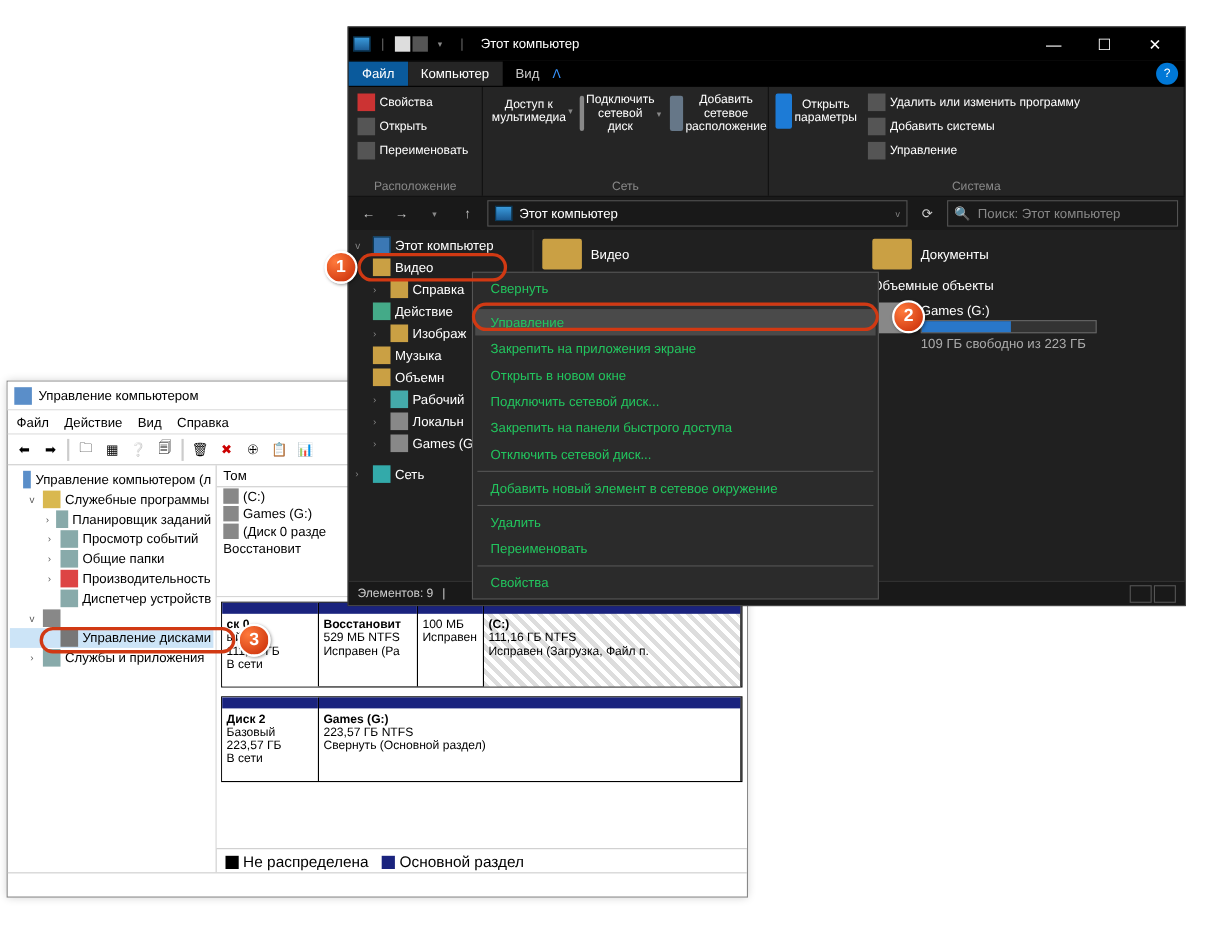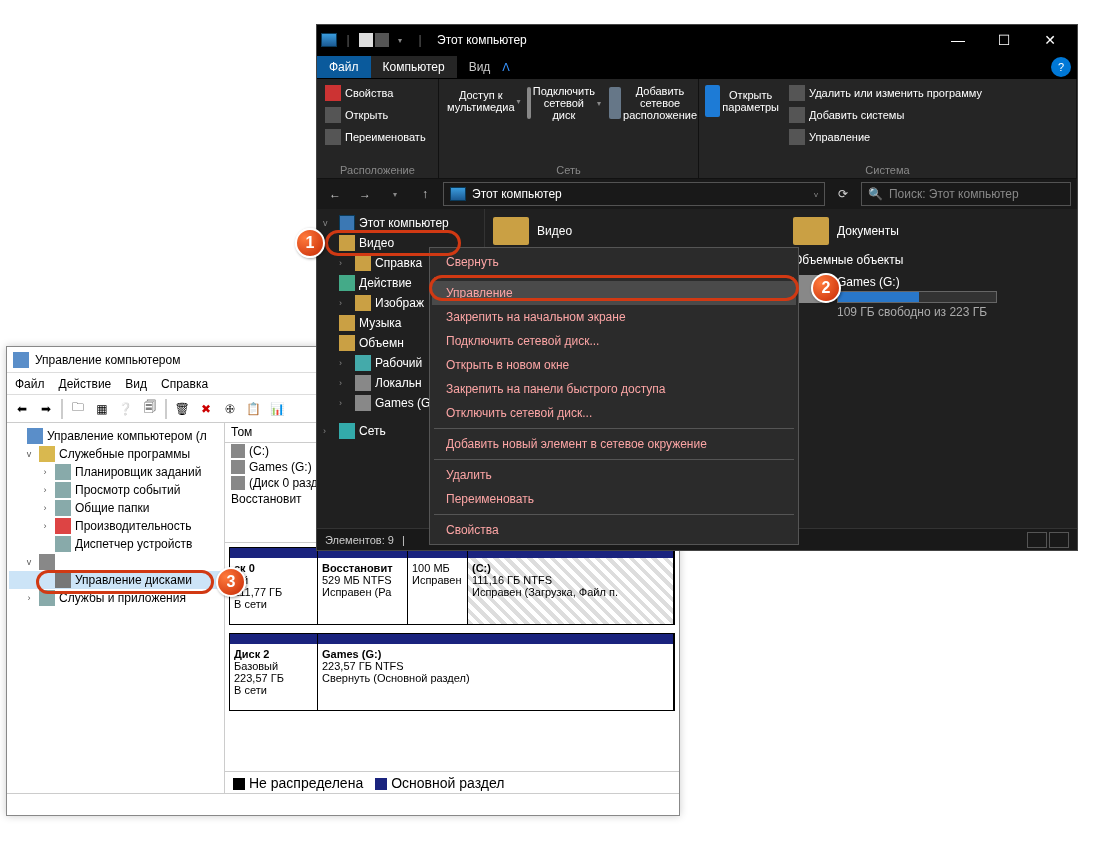--- a/index.html
+++ b/index.html
@@ -51,21 +51,21 @@
 .drive-info { display: flex; flex-direction: column; gap: 2px; }
 .bar { width: 160px; height: 12px; border: 1px solid #666; background: #333; }
 .bar-fill { height: 100%; background: #2977c9; }
 
 .statusbar { height: 22px; background: #191919; border-top: 1px solid #333; display: flex; align-items: center; padding: 0 8px; font-size: 11px; color: #ccc; gap: 8px; }
 .statusbar .vbtns { margin-left: auto; display: flex; gap: 2px; }
 .vbtn { width: 20px; height: 16px; border: 1px solid #555; }
 
 
 .ctxmenu { position: absolute; left: 429px; top: 247px; width: 370px; background: #2b2b2b; border: 1px solid #555; padding: 2px; z-index: 50; }
-.ctx-item { padding: 5px 14px; font-size: 12px; color: #fca5a5; }
+.ctx-item { padding: 5px 14px; font-size: 12px; color: #22c55e; }
 .ctx-item.hover { background: #4a4a4a; }
 .ctx-sep { height: 1px; background: #555; margin: 3px 2px; }
 
 
 .oval { position: absolute; border: 3px solid #d13913; border-radius: 18px; z-index: 60; pointer-events: none; }
 .oval.o1 { left: 325px; top: 230px; width: 136px; height: 26px; }
 .oval.o2 { left: 429px; top: 275px; width: 370px; height: 26px; }
 .oval.o3 { left: 36px; top: 570px; width: 178px; height: 24px; }
 
 .badge { position: absolute; width: 30px; height: 30px; border-radius: 50%; background: radial-gradient(circle at 30% 30%, #ff7a3c, #c62905); border: 2px solid #fff; color: #fff; font-weight: bold; font-size: 16px; display: flex; align-items: center; justify-content: center; z-index: 70; box-shadow: 1px 1px 3px rgba(0,0,0,.4); }
@@ -76,21 +76,21 @@
 
 .mmc { position: absolute; left: 6px; top: 346px; width: 674px; height: 470px; background: #fff; border: 1px solid #888; font-size: 12px; color: #000; box-shadow: 0 0 8px rgba(0,0,0,.2); }
 .mmc-title { height: 26px; display: flex; align-items: center; gap: 6px; padding: 0 6px; background: #fff; border-bottom: 1px solid #ddd; }
 .mmc-title .micon { width: 16px; height: 16px; background: #5a8ec9; }
 .mmc-menu { height: 22px; display: flex; align-items: center; gap: 14px; padding: 0 8px; border-bottom: 1px solid #ddd; }
 .mmc-menu span { font-size: 12px; }
 .mmc-tools { height: 28px; display: flex; align-items: center; gap: 2px; padding: 0 4px; border-bottom: 1px solid #ccc; }
 .tool { width: 22px; height: 22px; border: 1px solid transparent; display: flex; align-items: center; justify-content: center; }
 .tool.sep { width: 1px; height: 20px; background: #ccc; margin: 0 2px; }
 .mmc-body { display: flex; height: calc(100% - 26px - 22px - 28px - 22px); }
-.mmc-tree { width: 218px; border-right: 1px solid #ccc; padding: 4px 2px; overflow: hidden; }
+.mmc-tree { width: 190px; border-right: 1px solid #ccc; padding: 4px 2px; overflow: hidden; }
 .mmc-tree .node { display: flex; align-items: center; gap: 4px; padding: 1px 2px; font-size: 12px; white-space: nowrap; }
 .mmc-tree .exp { width: 12px; font-size: 9px; color: #555; display: inline-block; text-align: center; }
 .mmc-tree .nicon { width: 16px; height: 16px; background: #8aa; display: inline-block; }
 .mmc-tree .l1 { padding-left: 14px; }
 .mmc-tree .l2 { padding-left: 30px; }
 .mmc-tree .selected { background: #cce4f7; }
 
 .mmc-main { flex: 1; display: flex; flex-direction: column; }
 .vol-list { height: 120px; border-bottom: 1px solid #ccc; overflow: hidden; }
 .vol-head { display: flex; height: 20px; border-bottom: 1px solid #ccc; }
@@ -467,23 +467,23 @@
         <div class="vbtn"></div>
         <div class="vbtn"></div>
       </div>
   </div>
 </div>
 
 <div class="ctxmenu">
   <div class="ctx-item">Свернуть</div>
   <div class="ctx-sep"></div>
   <div class="ctx-item hover">Управление</div>
-  <div class="ctx-item">Закрепить на начальном экране</div>
+  <div class="ctx-item">Закрепить на приложения экране</div>
+  <div class="ctx-item">Открыть в новом окне</div>
   <div class="ctx-item">Подключить сетевой диск...</div>
-  <div class="ctx-item">Открыть в новом окне</div>
   <div class="ctx-item">Закрепить на панели быстрого доступа</div>
   <div class="ctx-item">Отключить сетевой диск...</div>
   <div class="ctx-sep"></div>
   <div class="ctx-item">Добавить новый элемент в сетевое окружение</div>
   <div class="ctx-sep"></div>
   <div class="ctx-item">Удалить</div>
   <div class="ctx-item">Переименовать</div>
   <div class="ctx-sep"></div>
   <div class="ctx-item">Свойства</div>
 </div>

